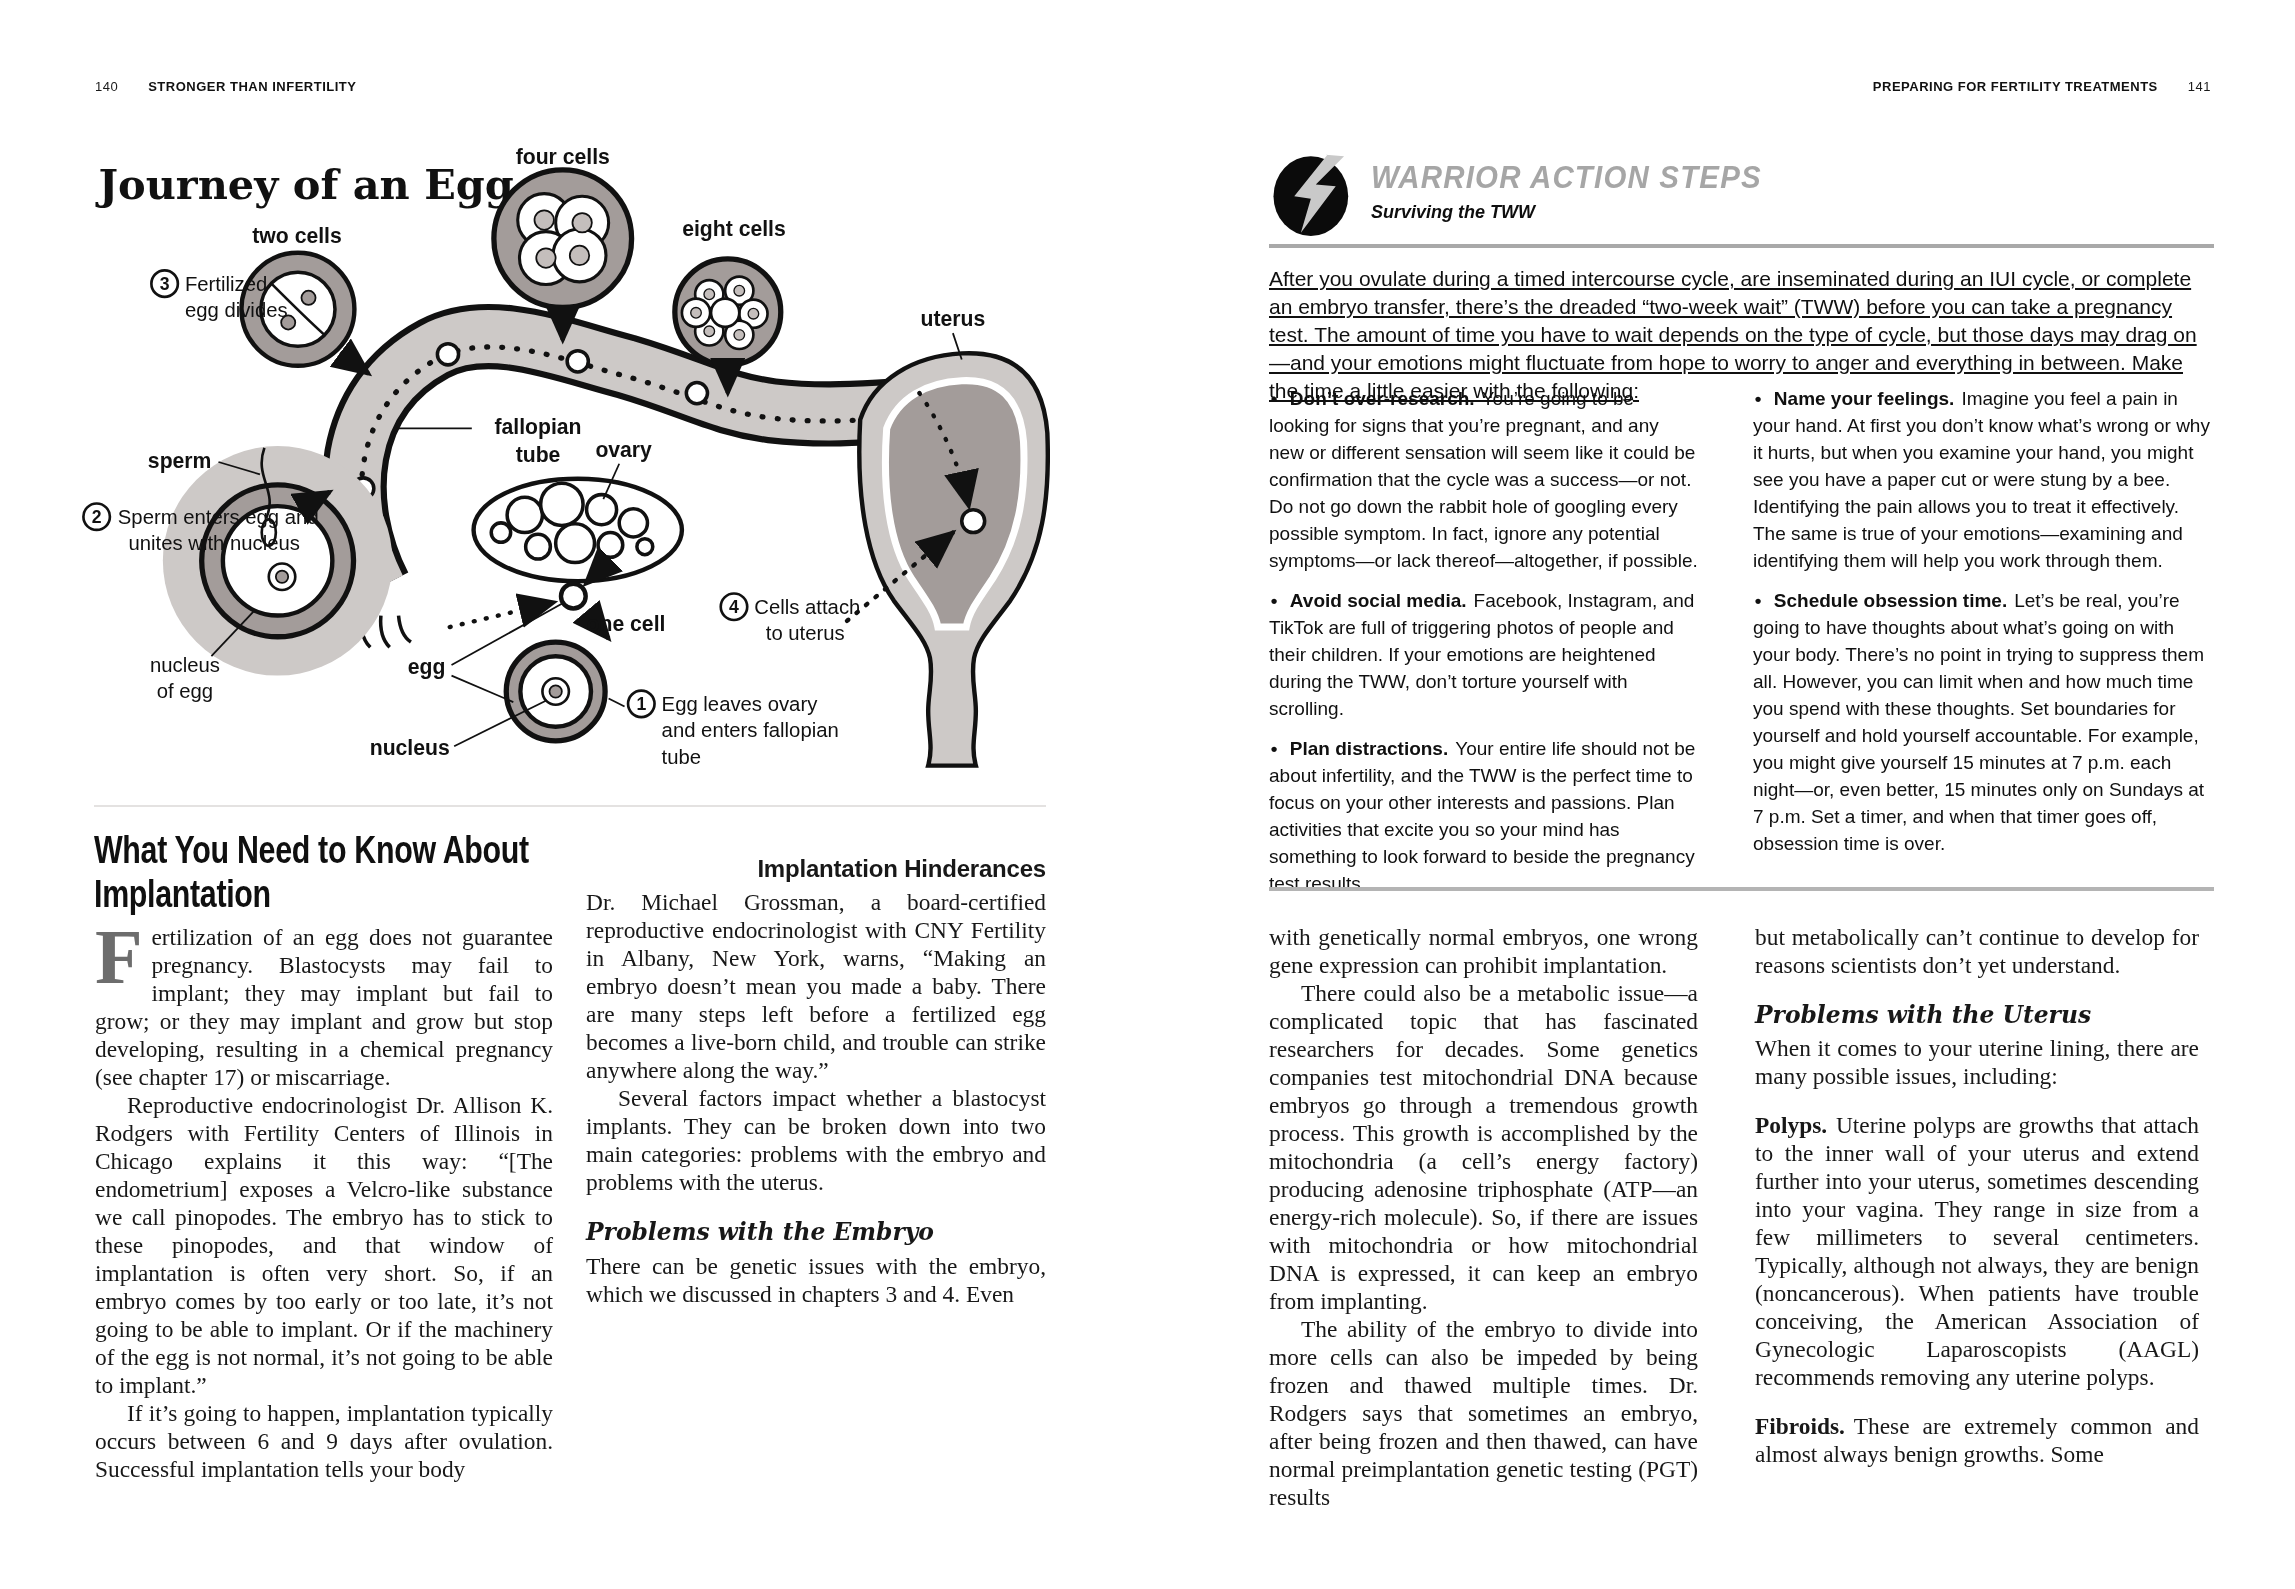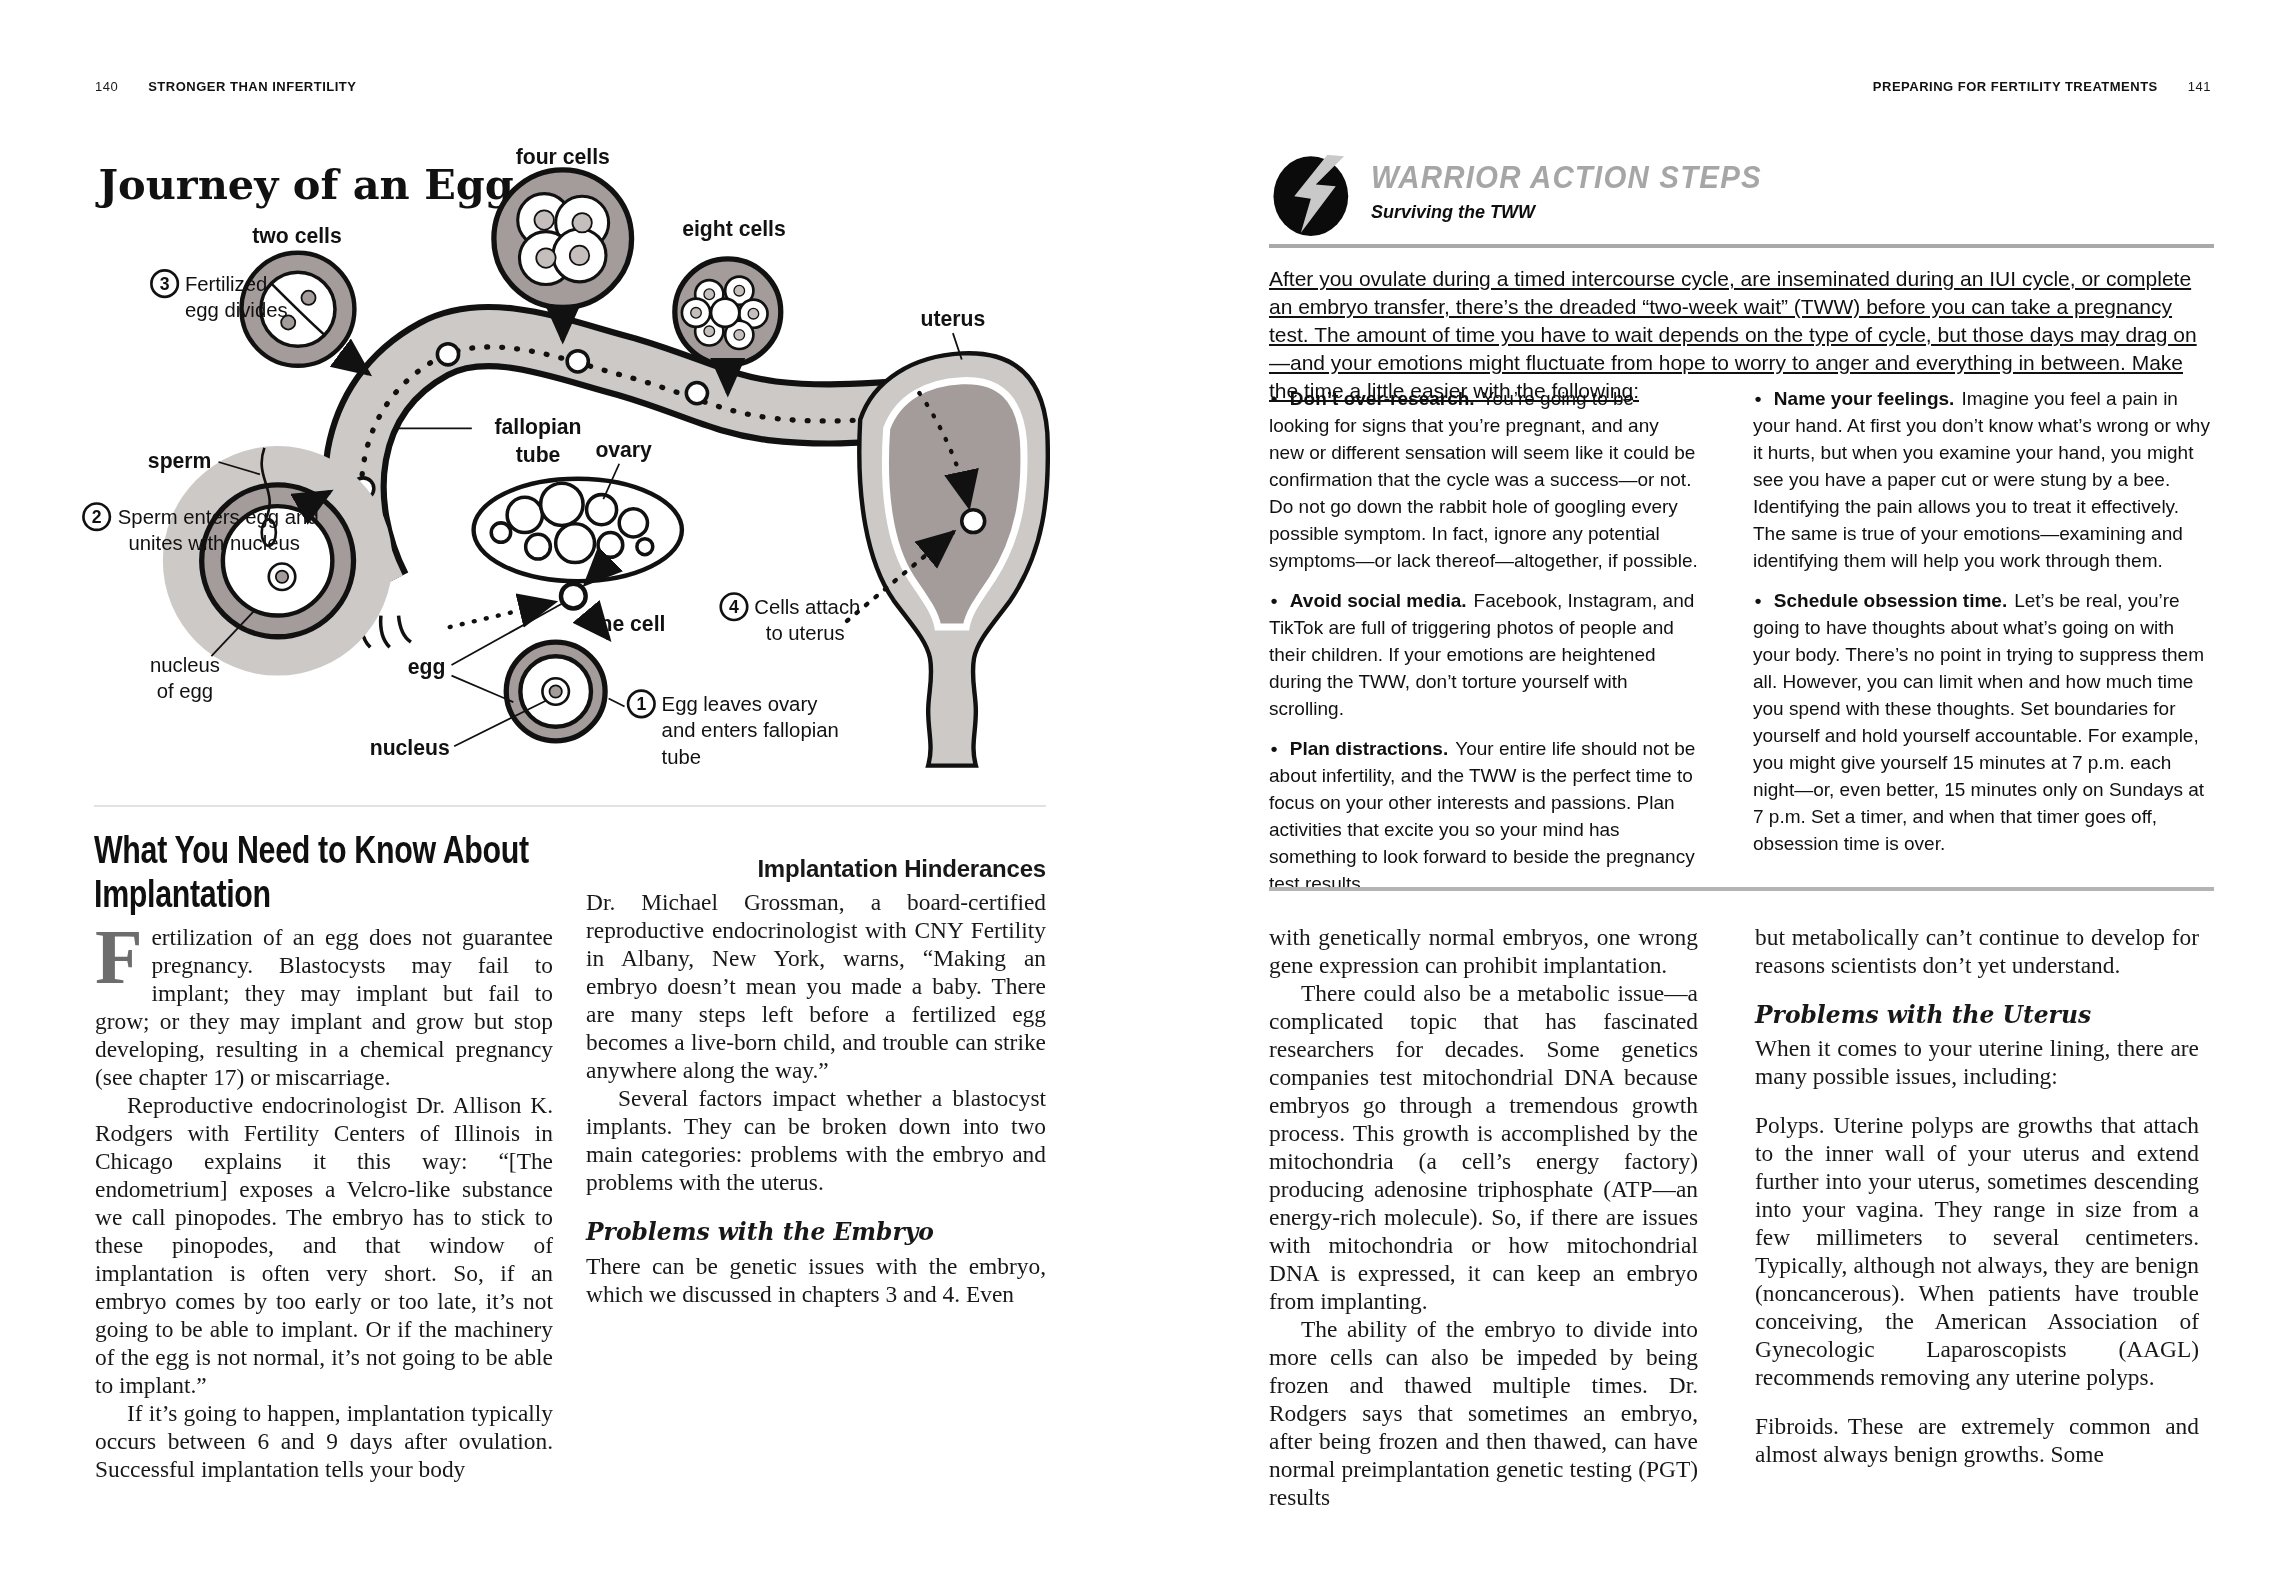--- a/index.html
+++ b/index.html
@@ -37,21 +37,21 @@
   #rcol2 { left:1755px; top:923px; width:444px; }
   .col p { margin:0; }
   .col p.ind { text-indent:32px; }
   .col p.hang { margin-top:21px; }
   .dropcap { float:left; font-weight:700; font-size:78px; line-height:58px;
              padding:5.3px 8.8px 0 0; color:#6d6d6d; }
   .sans-h { font-family:"Liberation Sans", sans-serif; font-weight:700; font-size:24px;
             letter-spacing:-0.2px; margin:22px 0 5.3px 0; text-align:right; }
   .serif-h { font-family:"DejaVu Serif", serif; font-weight:700; font-style:italic;
              font-size:23.4px; margin:22px 0 5.3px 0; text-align:left; }
-  .lead-b { font-weight:400; margin-right:8.8px; }
+  .lead-b { font-weight:700; margin-right:8.8px; }
 
   
   #wbox { position:absolute; left:1269px; top:147px; width:945px; height:750px; }
   .wb-icon { position:absolute; left:1.8px; top:5.3px; width:83px; height:85px; }
   .wb-kicker { position:absolute; left:102px; top:12.4px; font-size:32px; font-weight:700;
                font-style:italic; color:#a6a6a6; letter-spacing:1.3px;
                transform:scaleX(.92); transform-origin:0 0; white-space:nowrap; }
   .wb-title { position:absolute; left:102px; top:55px; font-size:18px; font-weight:700;
               font-style:italic; color:#0e0e0e; }
   .wb-rule1 { position:absolute; left:0; top:97px; width:945px; height:3.5px; background:#a9a9a9; }

